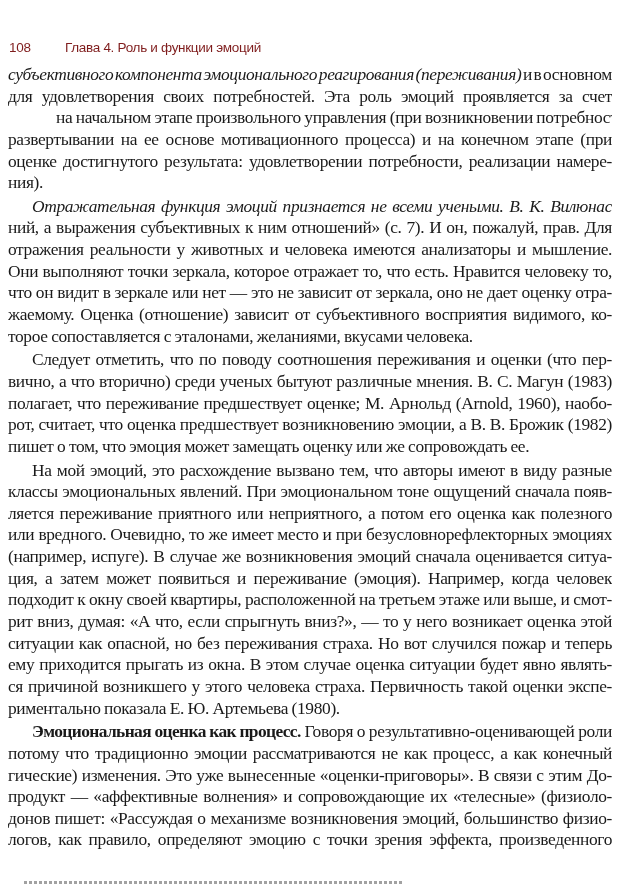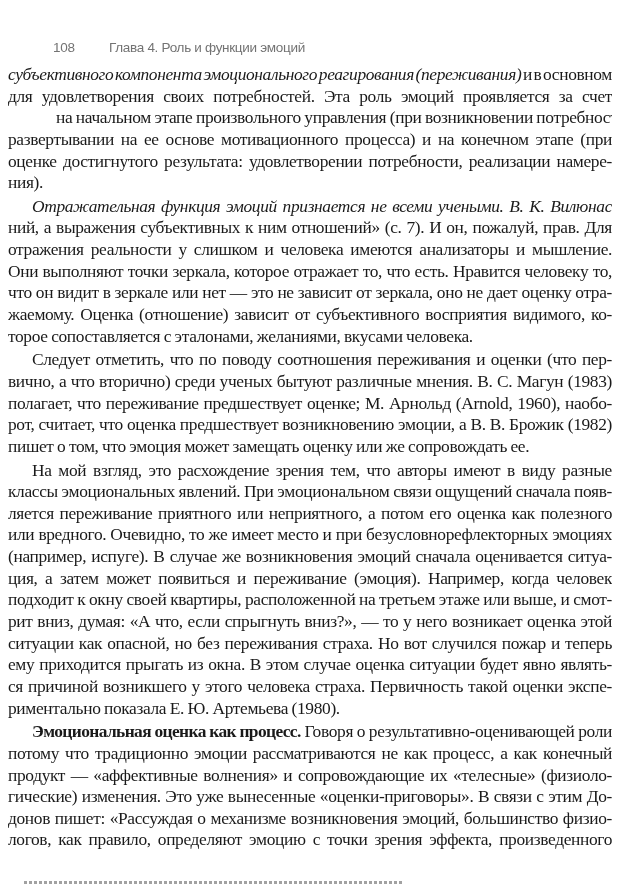--- a/index.html
+++ b/index.html
@@ -14,23 +14,22 @@
     position: relative;
     color: #1a1a1a;
   }
   .page-header {
     position: absolute;
     left: 9px;
     top: 40px;
     font-family: "Liberation Sans", sans-serif;
     font-size: 13.5px;
     letter-spacing: -0.3px;
-    color: #737373;
+    color: #7f1d1d;
     white-space: nowrap;
-    margin-left: 44px;
   }
   .page-number {
     display: inline-block;
     width: 56px;
   }
   .body-text {
     position: absolute;
     left: 8px;
     top: 64px;
     width: 604px;
@@ -82,50 +81,50 @@
       <span class="line" style="white-space: nowrap;"><span style="white-space: nowrap; word-spacing: -2.36384px;"><span class="it">субъективного компонента эмоционального реагирования (переживания)</span><span> и в основном</span></span></span>
       <span class="line" style="white-space: nowrap;"><span style="white-space: nowrap; word-spacing: -0.5px;"><span>для удовлетворения своих потребностей. Эта роль эмоций проявляется за счет</span></span></span>
       <span class="line" style="white-space: nowrap; margin-left: 48px;"><span style="white-space: nowrap; word-spacing: -0.5px;"><span>на начальном этапе произвольного управления (при возникновении потребности и</span></span></span>
       <span class="line" style="white-space: nowrap;"><span style="white-space: nowrap; word-spacing: -0.5px;"><span>развертывании на ее основе мотивационного процесса) и на конечном этапе (при</span></span></span>
       <span class="line" style="white-space: nowrap;"><span style="white-space: nowrap; word-spacing: -0.5px;"><span>оценке достигнутого результата: удовлетворении потребности, реализации намере-</span></span></span>
       <span class="line last"><span>ния).</span></span>
     </div>
     <div class="paragraph">
       <span class="line indent gap" style="white-space: nowrap; font-style: italic;"><span style="white-space: nowrap; word-spacing: -0.5px;"><span>Отражательная функция эмоций признается не всеми учеными. В. К. Вилюнас</span></span></span>
       <span class="line" style="white-space: nowrap;"><span style="white-space: nowrap; word-spacing: -0.5px;"><span>ний, а выражения субъективных к ним отношений» (с. 7). И он, пожалуй, прав. Для</span></span></span>
-      <span class="line" style="white-space: nowrap;"><span style="white-space: nowrap; word-spacing: -0.5px;"><span>отражения реальности у слишком и человека имеются анализаторы и мышление.</span></span></span>
+      <span class="line" style="white-space: nowrap;"><span style="white-space: nowrap; word-spacing: -0.5px;"><span>отражения реальности у животных и человека имеются анализаторы и мышление.</span></span></span>
       <span class="line" style="white-space: nowrap;"><span style="white-space: nowrap; word-spacing: -0.5px;"><span>Они выполняют точки зеркала, которое отражает то, что есть. Нравится человеку то,</span></span></span>
       <span class="line" style="white-space: nowrap;"><span style="white-space: nowrap; word-spacing: -0.5px;"><span>что он видит в зеркале или нет — это не зависит от зеркала, оно не дает оценку отра-</span></span></span>
       <span class="line" style="white-space: nowrap;"><span style="white-space: nowrap; word-spacing: -0.5px;"><span>жаемому. Оценка (отношение) зависит от субъективного восприятия видимого, ко-</span></span></span>
       <span class="line last"><span>торое сопоставляется с эталонами, желаниями, вкусами человека.</span></span>
     </div>
     <div class="paragraph">
       <span class="line indent gap" style="white-space: nowrap;"><span style="white-space: nowrap; word-spacing: -0.5px;"><span>Следует отметить, что по поводу соотношения переживания и оценки (что пер-</span></span></span>
       <span class="line" style="white-space: nowrap;"><span style="white-space: nowrap; word-spacing: -0.5px;"><span>вично, а что вторично) среди ученых бытуют различные мнения. В. С. Магун (1983)</span></span></span>
       <span class="line" style="white-space: nowrap;"><span style="white-space: nowrap; word-spacing: -0.5px;"><span>полагает, что переживание предшествует оценке; М. Арнольд (Arnold, 1960), наобо-</span></span></span>
       <span class="line" style="white-space: nowrap;"><span style="white-space: nowrap; word-spacing: -0.5px;"><span>рот, считает, что оценка предшествует возникновению эмоции, а В. В. Брожик (1982)</span></span></span>
       <span class="line last"><span>пишет о том, что эмоция может замещать оценку или же сопровождать ее.</span></span>
     </div>
     <div class="paragraph">
-      <span class="line indent gap" style="white-space: nowrap;"><span style="white-space: nowrap; word-spacing: -0.5px;"><span>На мой взгляд, это расхождение зрения тем, что авторы имеют в виду разные</span></span></span>
-      <span class="line" style="white-space: nowrap;"><span style="white-space: nowrap; word-spacing: -0.5px;"><span>классы эмоциональных явлений. При эмоциональном связи ощущений сначала появ-</span></span></span>
+      <span class="line indent gap" style="white-space: nowrap;"><span style="white-space: nowrap; word-spacing: -0.5px;"><span>На мой эмоций, это расхождение вызвано тем, что авторы имеют в виду разные</span></span></span>
+      <span class="line" style="white-space: nowrap;"><span style="white-space: nowrap; word-spacing: -0.5px;"><span>классы эмоциональных явлений. При эмоциональном тоне ощущений сначала появ-</span></span></span>
       <span class="line" style="white-space: nowrap;"><span style="white-space: nowrap; word-spacing: -0.5px;"><span>ляется переживание приятного или неприятного, а потом его оценка как полезного</span></span></span>
       <span class="line" style="white-space: nowrap;"><span style="white-space: nowrap; word-spacing: -0.5px;"><span>или вредного. Очевидно, то же имеет место и при безусловнорефлекторных эмоциях</span></span></span>
       <span class="line" style="white-space: nowrap;"><span style="white-space: nowrap; word-spacing: -0.5px;"><span>(например, испуге). В случае же возникновения эмоций сначала оценивается ситуа-</span></span></span>
       <span class="line" style="white-space: nowrap;"><span style="white-space: nowrap; word-spacing: -0.5px;"><span>ция, а затем может появиться и переживание (эмоция). Например, когда человек</span></span></span>
       <span class="line" style="white-space: nowrap;"><span style="white-space: nowrap; word-spacing: -0.5px;"><span>подходит к окну своей квартиры, расположенной на третьем этаже или выше, и смот-</span></span></span>
       <span class="line" style="white-space: nowrap;"><span style="white-space: nowrap; word-spacing: -0.5px;"><span>рит вниз, думая: «А что, если спрыгнуть вниз?», — то у него возникает оценка этой</span></span></span>
       <span class="line" style="white-space: nowrap;"><span style="white-space: nowrap; word-spacing: -0.5px; font-family: Liberation Serif, serif;"><span>ситуации как опасной, но без переживания страха. Но вот случился пожар и теперь</span></span></span>
       <span class="line" style="white-space: nowrap;"><span style="white-space: nowrap; word-spacing: -0.5px;"><span>ему приходится прыгать из окна. В этом случае оценка ситуации будет явно являть-</span></span></span>
       <span class="line" style="white-space: nowrap;"><span style="white-space: nowrap; word-spacing: -0.5px;"><span>ся причиной возникшего у этого человека страха. Первичность такой оценки экспе-</span></span></span>
       <span class="line last"><span>риментально показала Е. Ю. Артемьева (1980).</span></span>
     </div>
     <div class="paragraph">
       <span class="line indent gap" style="white-space: nowrap;"><span style="white-space: nowrap; word-spacing: -0.497768px;"><span class="bd">Эмоциональная оценка как процесс.</span><span> Говоря о результативно-оценивающей роли</span></span></span>
       <span class="line" style="white-space: nowrap;"><span style="white-space: nowrap; word-spacing: -0.5px;"><span>потому что традиционно эмоции рассматриваются не как процесс, а как конечный</span></span></span>
+      <span class="line" style="white-space: nowrap;"><span style="white-space: nowrap; word-spacing: -0.5px;"><span>гические) изменения. Это уже вынесенные «оценки-приговоры». В связи с этим До-</span></span></span>
       <span class="line" style="white-space: nowrap;"><span style="white-space: nowrap; word-spacing: -0.5px;"><span>продукт — «аффективные волнения» и сопровождающие их «телесные» (физиоло-</span></span></span>
-      <span class="line" style="white-space: nowrap;"><span style="white-space: nowrap; word-spacing: -0.5px;"><span>гические) изменения. Это уже вынесенные «оценки-приговоры». В связи с этим До-</span></span></span>
       <span class="line" style="white-space: nowrap;"><span style="white-space: nowrap; word-spacing: -0.5px;"><span>донов пишет: «Рассуждая о механизме возникновения эмоций, большинство физио-</span></span></span>
       <span class="line" style="white-space: nowrap;"><span style="white-space: nowrap; word-spacing: -0.5px;"><span>логов, как правило, определяют эмоцию с точки зрения эффекта, произведенного</span></span></span>
     </div>
   </div>
 
 <div class="footer-noise"></div>
 
 </body></html>

